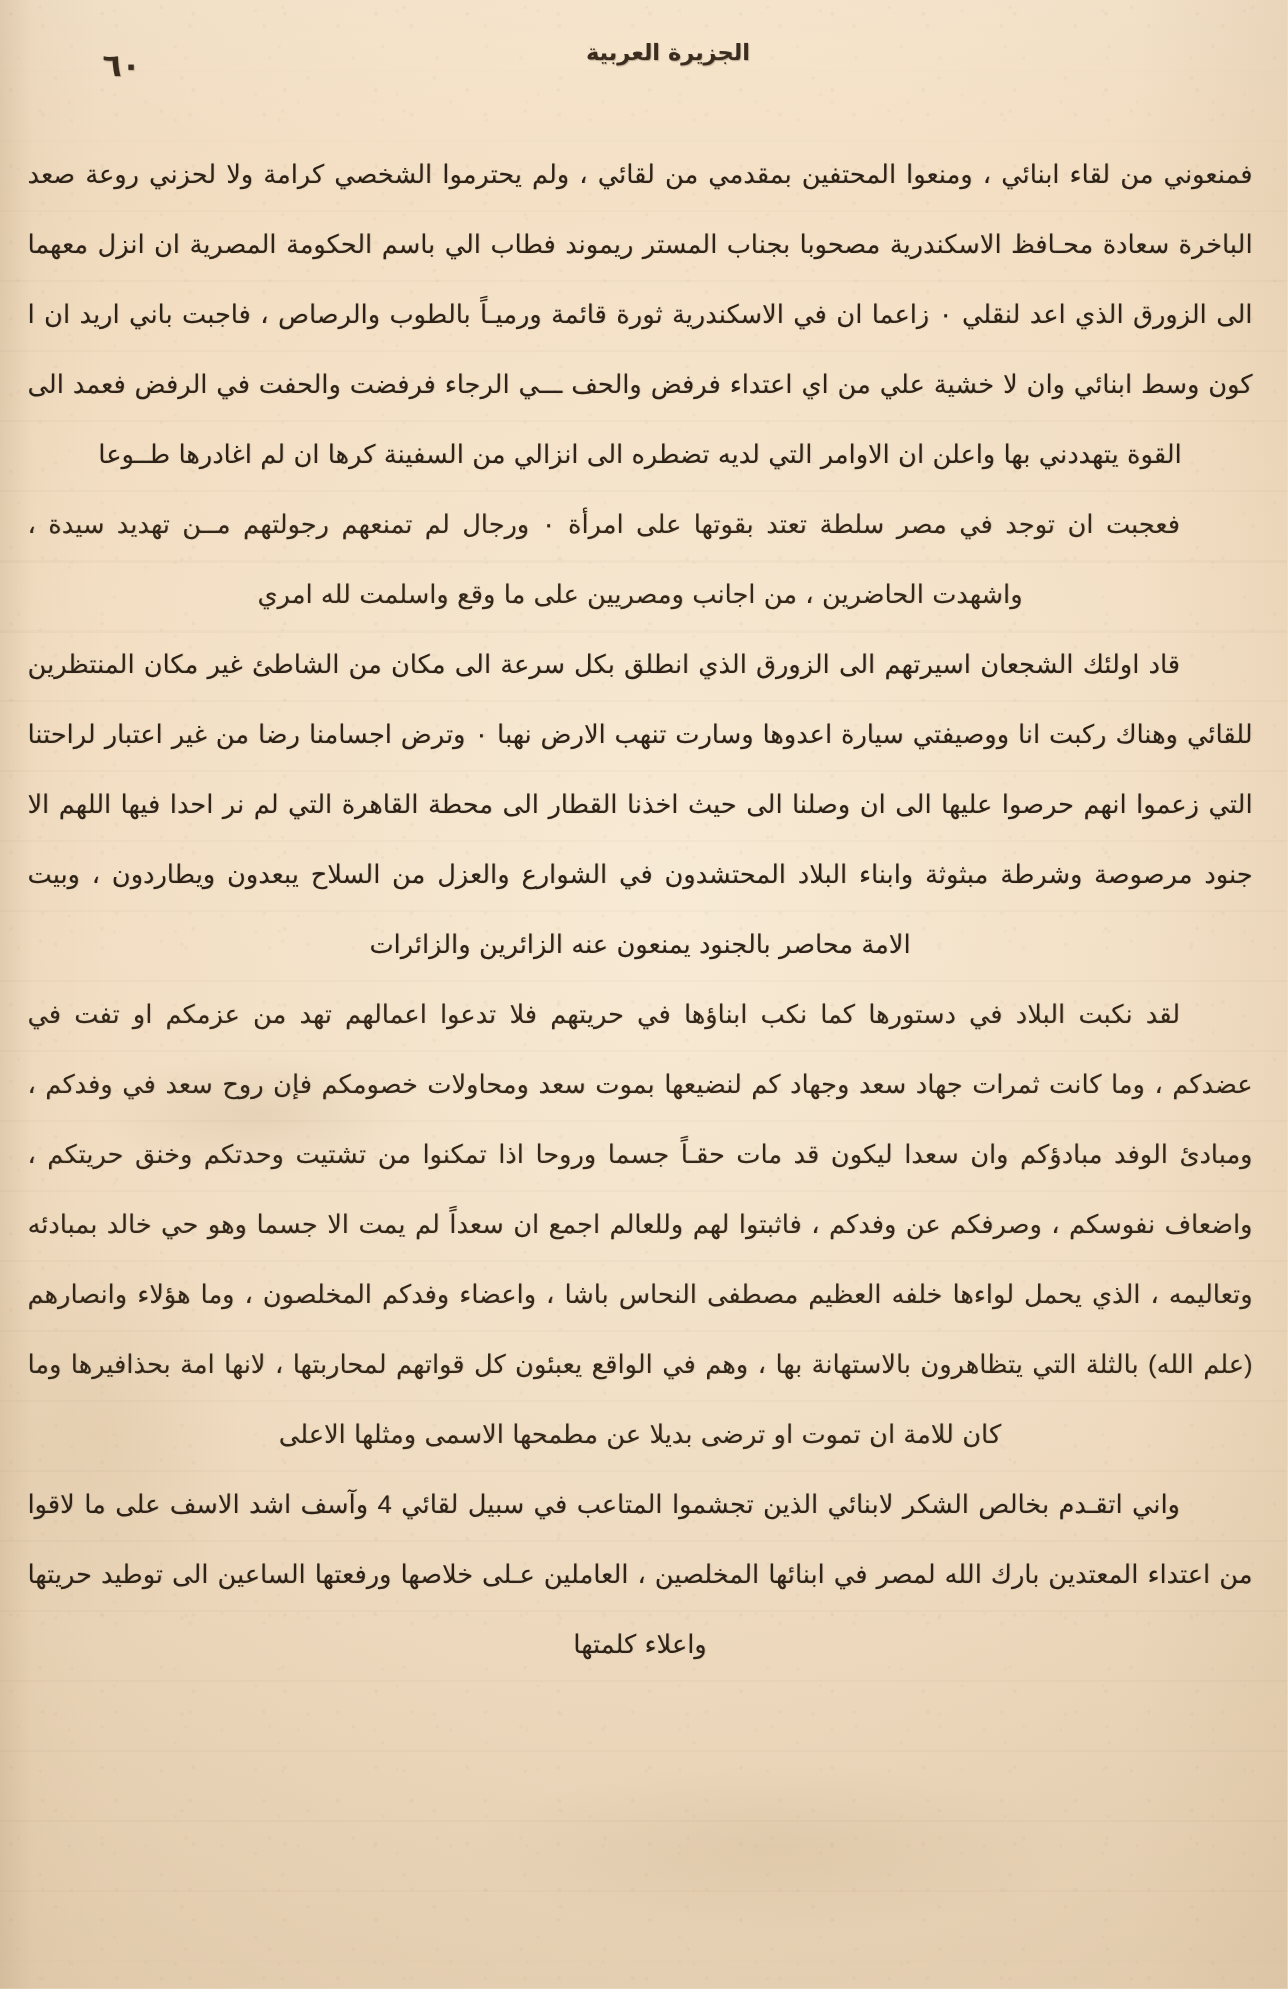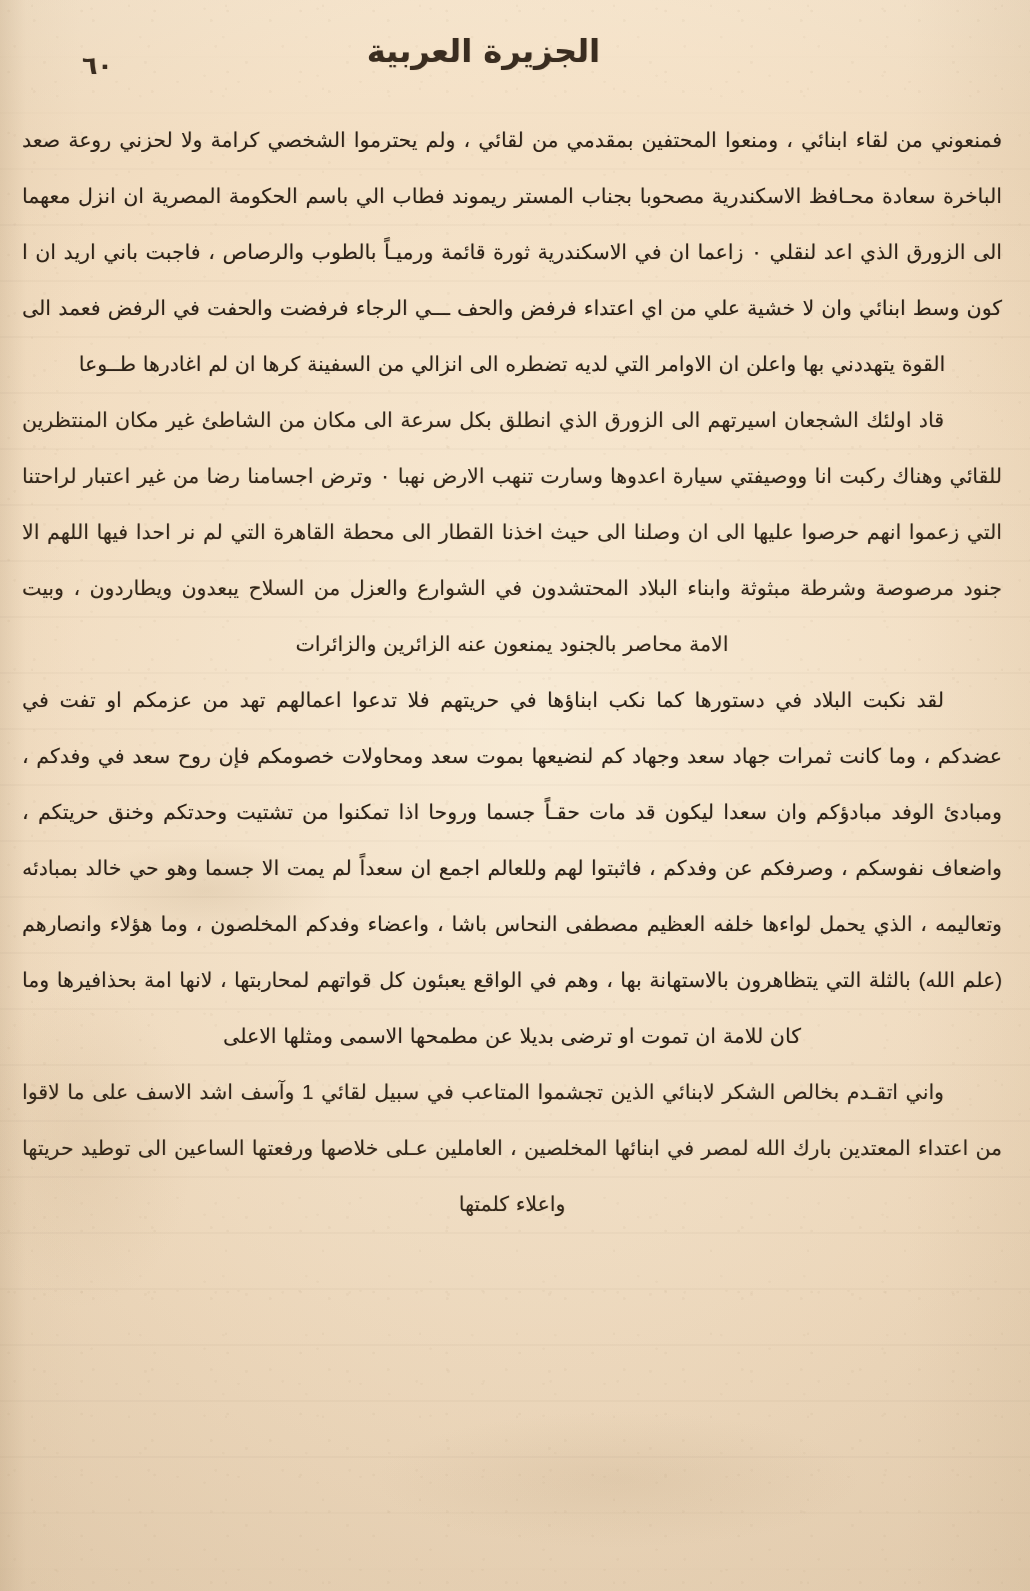--- a/index.html
+++ b/index.html
@@ -84,31 +84,31 @@
     left: 46px;
     right: 40px;
     height: 54px;
   }
 
   .head-title {
     position: absolute;
     right: 390px;
     top: 6px;
     font-family: "DejaVu Sans", sans-serif;
-    font-size: 32px;
+    font-size: 18px;
     font-weight: 700;
     color: #3a2d20;
     letter-spacing: 0px;
     text-shadow: 0.6px 0.4px 0.9px rgba(80,60,38,0.35);
   }
 
   .head-pageno {
     position: absolute;
     left: 36px;
-    top: 25px;
+    top: 12px;
     font-family: "DejaVu Sans", sans-serif;
     font-size: 25px;
     font-weight: 700;
     color: #3a2d20;
     text-shadow: 0.6px 0.4px 0.9px rgba(80,60,38,0.35);
   }
 
   
   #rule {
     position: absolute;
@@ -197,20 +197,21 @@
         <mask id="ruleMask">
           <rect x="0" y="0" width="962" height="14" fill="url(#fadeRule)"></rect>
         </mask>
       </defs>
       <rect x="0" y="0" width="962" height="14" fill="url(#scallop)" mask="url(#ruleMask)"></rect>
     </svg>
   </div>
 
   <div id="body-text">
     <p class="para">فمنعوني من لقاء ابنائي ، ومنعوا المحتفين بمقدمي من لقائي ، ولم يحترموا الشخصي كرامة ولا لحزني روعة صعد الباخرة سعادة محـافظ الاسكندرية مصحوبا بجناب المستر ريموند فطاب الي باسم الحكومة المصرية ان انزل معهما الى الزورق الذي اعد لنقلي ٠ زاعما ان في الاسكندرية ثورة قائمة ورميـاً بالطوب والرصاص ، فاجبت باني اريد ان ا كون وسط ابنائي وان لا خشية علي من اي اعتداء فرفض والحف ـــي الرجاء فرفضت والحفت في الرفض فعمد الى القوة يتهددني بها واعلن ان الاوامر التي لديه تضطره الى انزالي من السفينة كرها ان لم اغادرها طــوعا</p>
+    <p class="para indent">فعجبت ان توجد في مصر سلطة تعتد بقوتها على امرأة ٠ ورجال لم تمنعهم رجولتهم مــن تهديد سيدة ، واشهدت الحاضرين ، من اجانب ومصريين على ما وقع واسلمت لله امري</p>
     <p class="para indent">قاد اولئك الشجعان اسيرتهم الى الزورق الذي انطلق بكل سرعة الى مكان من الشاطئ غير مكان المنتظرين للقائي وهناك ركبت انا ووصيفتي سيارة اعدوها وسارت تنهب الارض نهبا ٠ وترض اجسامنا رضا من غير اعتبار لراحتنا التي زعموا انهم حرصوا عليها الى ان وصلنا الى حيث اخذنا القطار الى محطة القاهرة التي لم نر احدا فيها اللهم الا جنود مرصوصة وشرطة مبثوثة وابناء البلاد المحتشدون في الشوارع والعزل من السلاح يبعدون ويطاردون ، وبيت الامة محاصر بالجنود يمنعون عنه الزائرين والزائرات</p>
     <p class="para indent">لقد نكبت البلاد في دستورها كما نكب ابناؤها في حريتهم فلا تدعوا اعمالهم تهد من عزمكم او تفت في عضدكم ، وما كانت ثمرات جهاد سعد وجهاد كم لنضيعها بموت سعد ومحاولات خصومكم فإن روح سعد في وفدكم ، ومبادئ الوفد مبادؤكم وان سعدا ليكون قد مات حقـاً جسما وروحا اذا تمكنوا من تشتيت وحدتكم وخنق حريتكم ، واضعاف نفوسكم ، وصرفكم عن وفدكم ، فاثبتوا لهم وللعالم اجمع ان سعداً لم يمت الا جسما وهو حي خالد بمبادئه وتعاليمه ، الذي يحمل لواءها خلفه العظيم مصطفى النحاس باشا ، واعضاء وفدكم المخلصون ، وما هؤلاء وانصارهم (علم الله) بالثلة التي يتظاهرون بالاستهانة بها ، وهم في الواقع يعبئون كل قواتهم لمحاربتها ، لانها امة بحذافيرها وما كان للامة ان تموت او ترضى بديلا عن مطمحها الاسمى ومثلها الاعلى</p>
-    <p class="para indent">واني اتقـدم بخالص الشكر لابنائي الذين تجشموا المتاعب في سبيل لقائي 1 وآسف اشد الاسف على ما لاقوا من اعتداء المعتدين بارك الله لمصر في ابنائها المخلصين ، العاملين عـلى خلاصها ورفعتها الساعين الى توطيد حريتها واعلاء كلمتها</p>
+    <p class="para indent">واني اتقـدم بخالص الشكر لابنائي الذين تجشموا المتاعب في سبيل لقائي 4 وآسف اشد الاسف على ما لاقوا من اعتداء المعتدين بارك الله لمصر في ابنائها المخلصين ، العاملين عـلى خلاصها ورفعتها الساعين الى توطيد حريتها واعلاء كلمتها</p>
   </div>
 
   <div id="bleed"></div>
   <div id="grain"></div>
 </div>
 
 </body></html>

